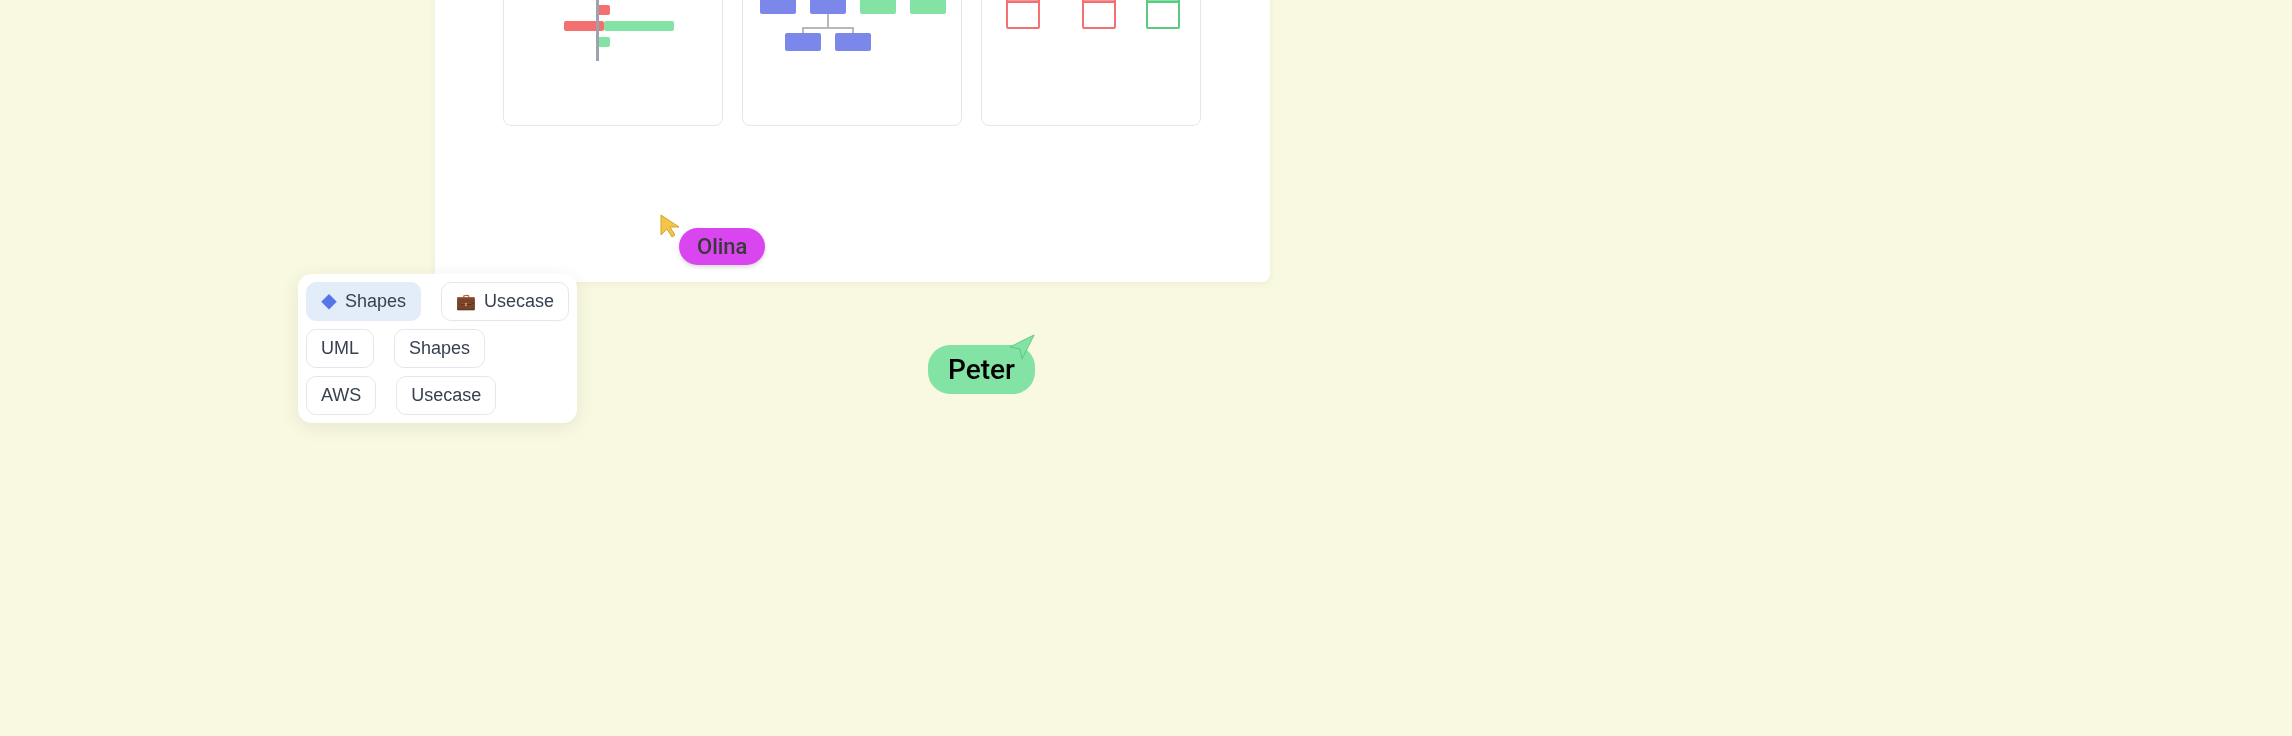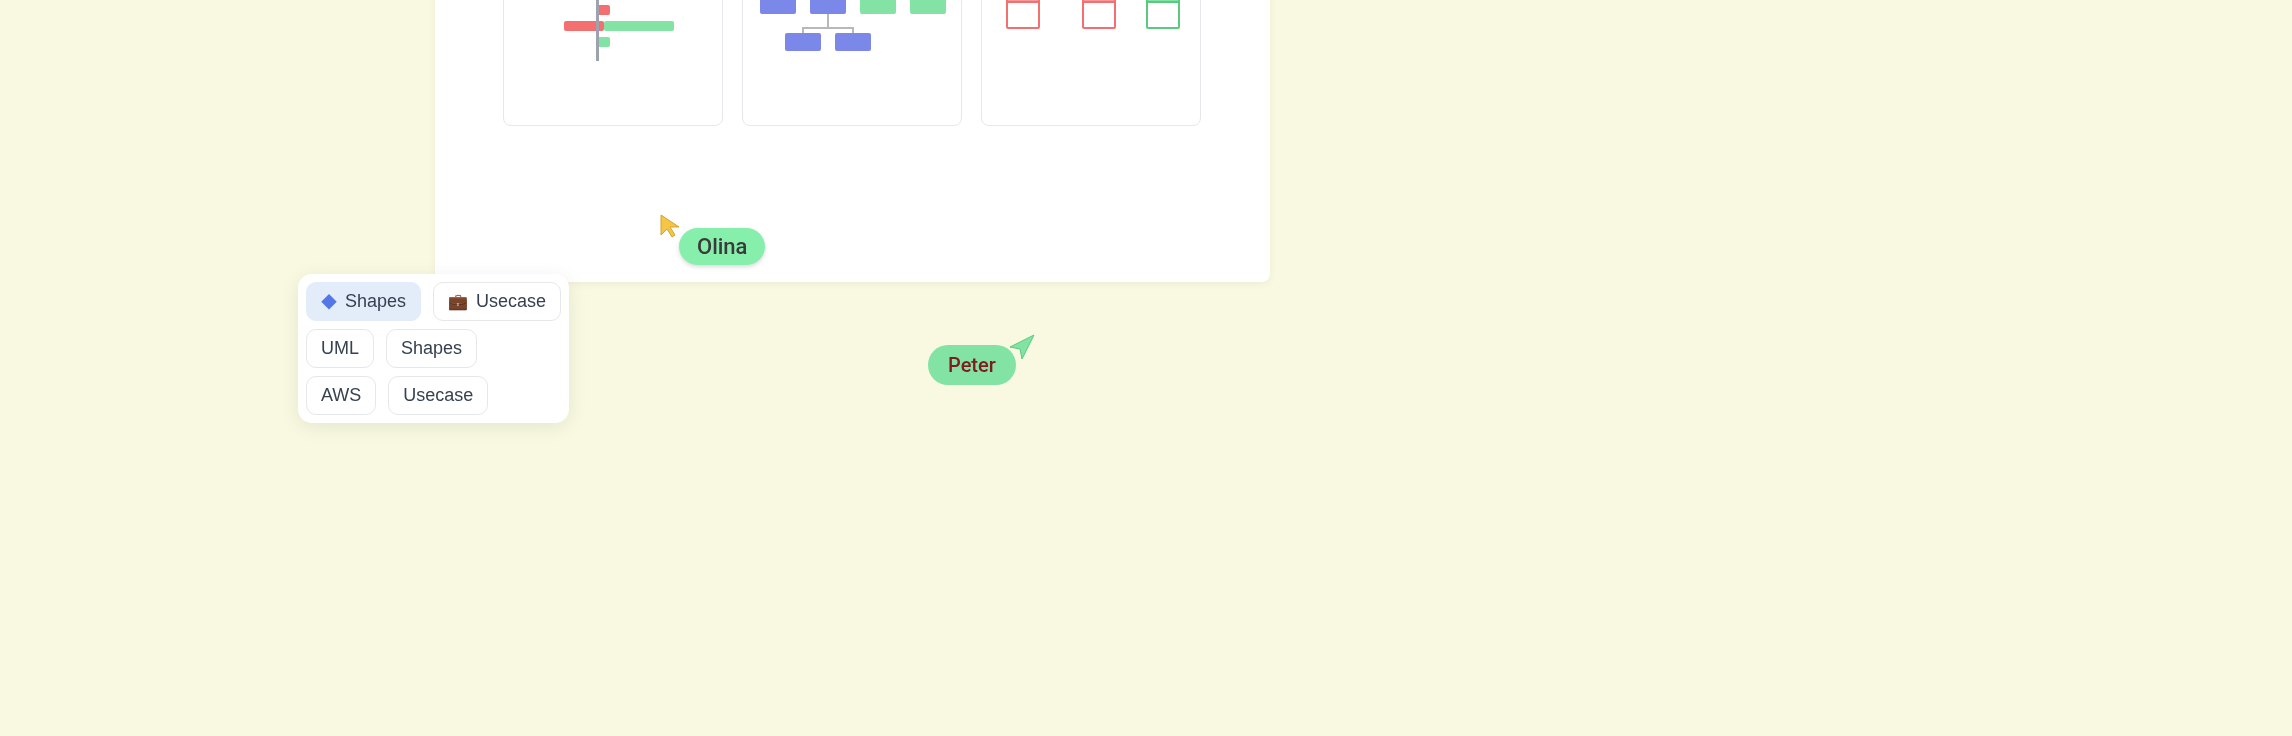--- a/index.html
+++ b/index.html
@@ -128,21 +128,21 @@
     .cursor-olina-arrow svg {
       position: absolute;
       top: 0;
       left: 0;
     }
     
     .cursor-olina-label {
       position: absolute;
       left: 20px;
       top: 15px;
-      background: #86efac;
+      background: #d946ef;
       color: #3a3a3a;
       padding: 6px 18px;
       border-radius: 20px;
       font-size: 22px;
       font-weight: 500;
       white-space: nowrap;
       box-shadow: 0 2px 4px rgba(0,0,0,0.15);
     }
     
     
@@ -154,21 +154,21 @@
       border-radius: 14px;
       padding: 8px;
       box-shadow: 0 4px 20px rgba(0,0,0,0.08);
       display: flex;
       flex-direction: column;
       gap: 8px;
     }
     
     .toolbox-row {
       display: flex;
-      gap: 12px;
+      gap: 20px;
       align-items: center;
     }
     
     .toolbox-btn {
       display: flex;
       align-items: center;
       gap: 8px;
       padding: 8px 14px;
       border: 1px solid #e5e7eb;
       border-radius: 10px;
@@ -197,24 +197,24 @@
     
     .cursor-peter {
       position: absolute;
       left: 928px;
       top: 345px;
       z-index: 10;
     }
     
     .cursor-peter-label {
       background: #82e3a5;
-      color: #7f1d1d;
+      color: #000000;
       padding: 8px 20px;
       border-radius: 22px;
-      font-size: 20px;
+      font-size: 28px;
       font-weight: 500;
       white-space: nowrap;
       display: inline-block;
     }
     
     .cursor-peter-arrow {
       position: absolute;
       left: 78px;
       top: -12px;
     }

